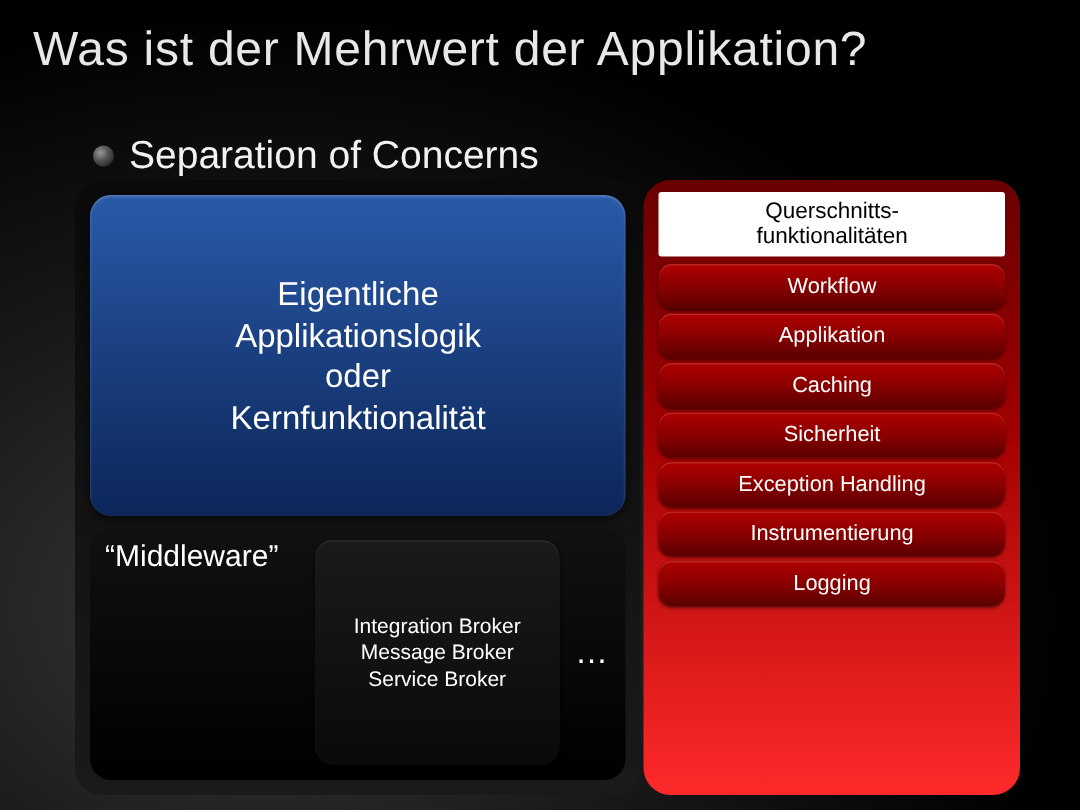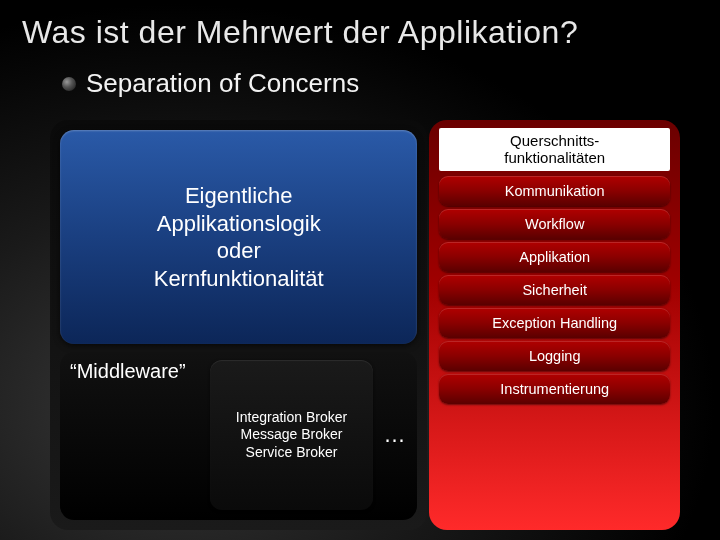--- a/index.html
+++ b/index.html
@@ -16,21 +16,21 @@
     position: absolute;
     top: 14px;
     left: 22px;
     font-size: 32px;
     font-weight: 300;
     color: #e8e8e8;
     letter-spacing: 0.5px;
   }
   .subtitle-row {
     position: absolute;
-    top: 68px;
+    top: 88px;
     left: 62px;
     display: flex;
     align-items: center;
     gap: 10px;
   }
   .bullet {
     width: 14px;
     height: 14px;
     border-radius: 50%;
     background: radial-gradient(circle at 35% 35%, #999 0%, #555 40%, #111 100%);
@@ -178,22 +178,22 @@
       <div class="mw-title">“Middleware”</div>
       <div class="mw-row">
         <div class="mw-cell b">Integration Broker<br>Message Broker<br>Service Broker</div>
         <div class="ellipsis">…</div>
       </div>
     </div>
   </div>
 
   <div class="rightcol">
     <div class="right-header">Querschnitts-<br>funktionalitäten</div>
-    <div class="pill">Kommunikation</div>
     <div class="pill">Workflow</div>
     <div class="pill">Applikation</div>
+    <div class="pill">Caching</div>
     <div class="pill">Sicherheit</div>
     <div class="pill">Exception Handling</div>
+    <div class="pill">Instrumentierung</div>
     <div class="pill">Logging</div>
-    <div class="pill">Instrumentierung</div>
   </div>
 
 </div>
 
 </body></html>

